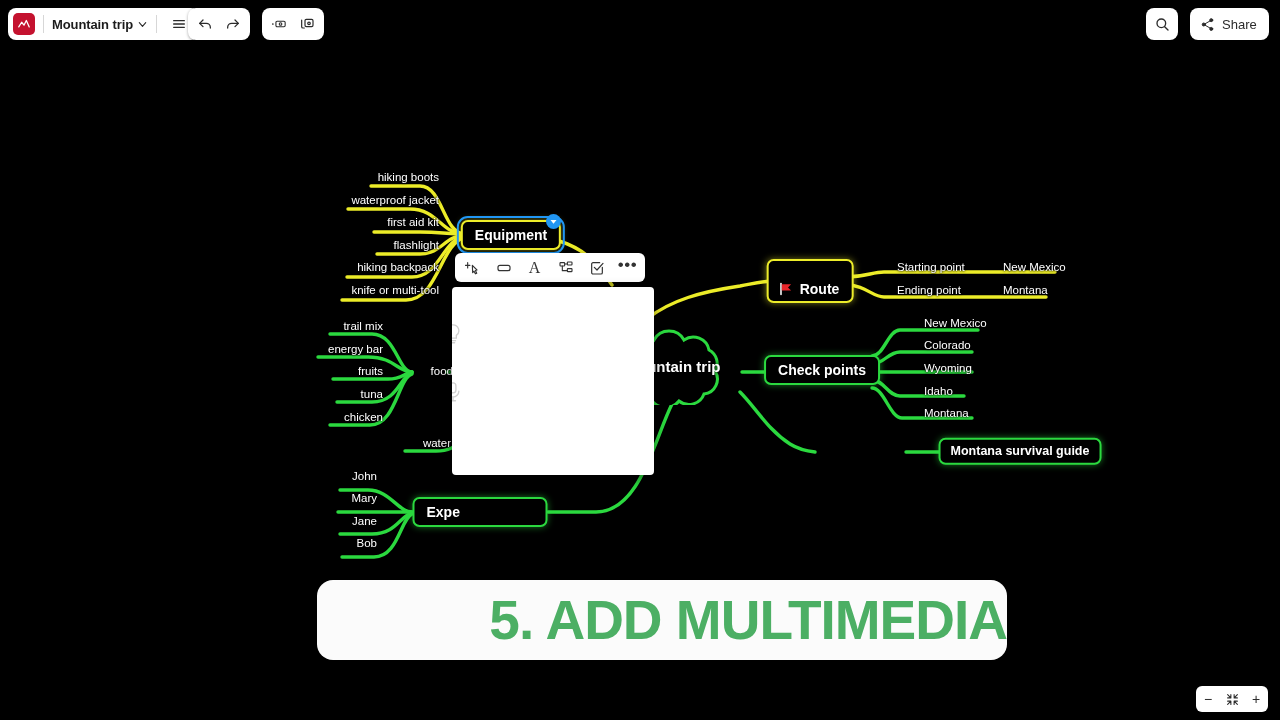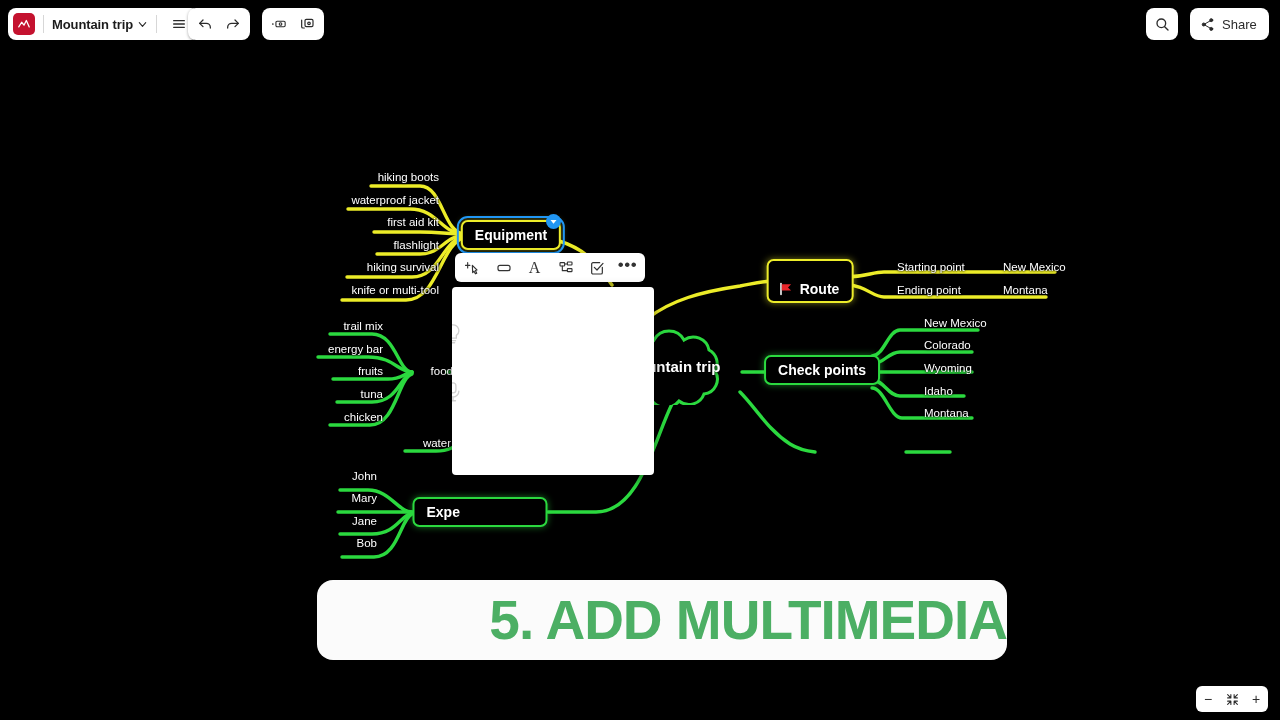--- a/index.html
+++ b/index.html
@@ -268,21 +268,21 @@
         <path d="M872 380 C884 380 888 396 900 396 H964"></path>
         <path d="M872 388 C884 388 890 418 902 418 H972"></path>
         <path d="M906 452 H950"></path>
       </g>
     </svg>
 
     <div class="leaf r" style="left:428px; top:178px;">hiking boots</div>
     <div class="leaf r" style="left:428px; top:201px;">waterproof jacket</div>
     <div class="leaf r" style="left:428px; top:223px;">first aid kit</div>
     <div class="leaf r" style="left:428px; top:246px;">flashlight</div>
-    <div class="leaf r" style="left:428px; top:268px;">hiking survival</div>
+    <div class="leaf r" style="left:428px; top:268px;">hiking backpack</div>
     <div class="leaf r" style="left:428px; top:291px;text-align:right;">knife or multi-tool</div>
 
     <div class="leaf r" style="left:372px; top:327px;">trail mix</div>
     <div class="leaf r" style="left:372px; top:350px;">energy bar</div>
     <div class="leaf r" style="left:372px; top:372px;">fruits</div>
     <div class="leaf r" style="left:372px; top:395px;">tuna</div>
     <div class="leaf r" style="left:372px; top:418px;">chicken</div>
     <div class="leaf r" id="node-food" style="left:442px; top:372px;">food</div>
     <div class="leaf r" id="node-water" style="left:440px; top:444px;">water</div>
 
@@ -327,20 +327,23 @@
         <path d="M5 3h12l-4 4 4 4H5z" fill="#e8252a"></path>
       </svg>
       <span>Route</span>
     </div>
 
     <div class="node green" id="node-checkpoints" style="left:822px; top:370px;">
       <span>Check points</span>
     </div>
 
 
+    <div class="node green" id="node-survival" style="left:1020px; top:451px;">
+      <span>Montana survival guide</span>
+    </div>
 
     <div class="node green" id="node-expedition" style="left:480px; top:512px; min-width:135px;">
       <span>Expe</span>
     </div>
 
     <div id="node-toolbar">
       <div class="tb">
         <svg viewBox="0 0 24 24" fill="none" stroke="#333" stroke-width="1.7" stroke-linecap="round" stroke-linejoin="round">
           <path d="M4 4v8M0.6 8h6.8"></path>
           <path d="M11 8l7 7-2.4.7 2 4-2 1-2-4L11.5 19z"></path>

